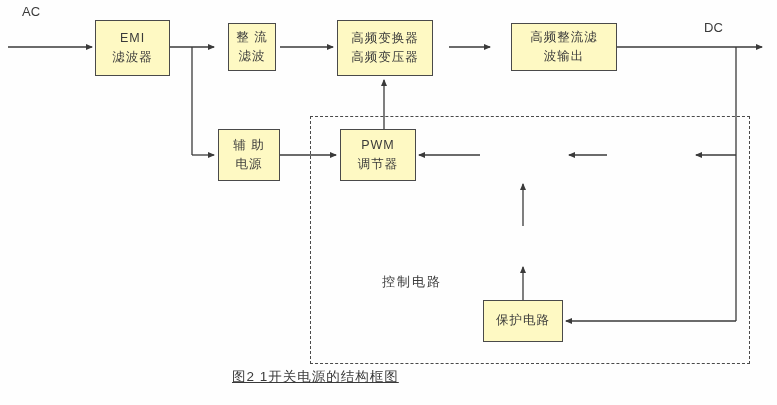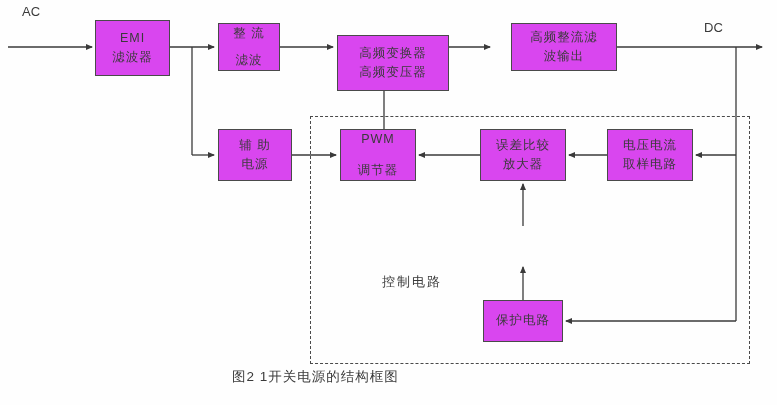--- a/index.html
+++ b/index.html
@@ -5,21 +5,21 @@
   html,body { margin:0; padding:0; background:#ffffff; }
   .stage {
     position:relative; width:777px; height:405px;
     background:#fefefe; overflow:hidden;
     font-family:"Liberation Sans", sans-serif;
     color:#3a3a3a;
     padding-left:38px;
   }
   .block {
     position:absolute; box-sizing:border-box;
-    border:1px solid #4a4a4a; background:#d946ef;
+    border:1px solid #4a4a4a; background:#fef9c3;
     display:flex; flex-direction:column; align-items:center; justify-content:center;
     font-size:12.5px; line-height:1.55; letter-spacing:1px; text-align:center;
     z-index:2;
   }
   .block span { display:block; white-space:nowrap; }
   .dashed-box {
     position:absolute; box-sizing:border-box;
     border:1.5px dashed #4a4a4a; z-index:1;
     left:310px; top:116px; width:440px; height:248px;
   }
@@ -69,57 +69,49 @@
   <div class="dashed-box"></div>
 
   <div class="lbl" style="left:22px; top:4px;">AC</div>
   <div class="lbl" style="left:704px; top:20px;">DC</div>
 
   <div class="block" style="left:95px; top:20px; width:75px; height:56px;">
     <span>EMI</span>
     <span>滤波器</span>
   </div>
 
-  <div class="block" style="left:218px; top:23px; width:62px; height:48px;justify-content:space-between;">
+  <div class="block" style="left:228px; top:23px; width:48px; height:48px;">
     <span>整 流</span>
     <span>滤波</span>
   </div>
 
-  <div class="block" style="left:337px; top:20px; width:112px; height:56px;margin-top:15px;">
+  <div class="block" style="left:337px; top:20px; width:96px; height:56px;">
     <span>高频变换器</span>
     <span>高频变压器</span>
   </div>
 
   <div class="block" style="left:494px; top:23px; width:106px; height:48px;margin-left:17px;">
     <span>高频整流滤</span>
     <span>波输出</span>
   </div>
 
-  <div class="block" style="left:218px; top:129px; width:74px; height:52px;">
+  <div class="block" style="left:218px; top:129px; width:62px; height:52px;">
     <span>辅 助</span>
     <span>电源</span>
   </div>
 
-  <div class="block" style="left:340px; top:129px; width:76px; height:52px;justify-content:space-between;">
+  <div class="block" style="left:340px; top:129px; width:76px; height:52px;">
     <span>PWM</span>
     <span>调节器</span>
   </div>
 
-  <div class="block" style="left:480px; top:129px; width:86px; height:52px;">
-    <span>误差比较</span>
-    <span>放大器</span>
-  </div>
 
-  <div class="block" style="left:607px; top:129px; width:86px; height:52px;">
-    <span>电压电流</span>
-    <span>取样电路</span>
-  </div>
 
 
   <div class="block" style="left:483px; top:300px; width:80px; height:42px;">
     <span>保护电路</span>
   </div>
 
   <div class="lbl" style="left:382px; top:241px; letter-spacing:2px;margin-top:32px;">控制电路</div>
 
-  <div class="caption" style="left:232px; top:368px;">图2 1开关电源的结构框图</div>
+  <div class="caption" style="left:232px; top:368px;text-decoration:underline;">图2 1开关电源的结构框图</div>
 
 </div>
 
 </body></html>

